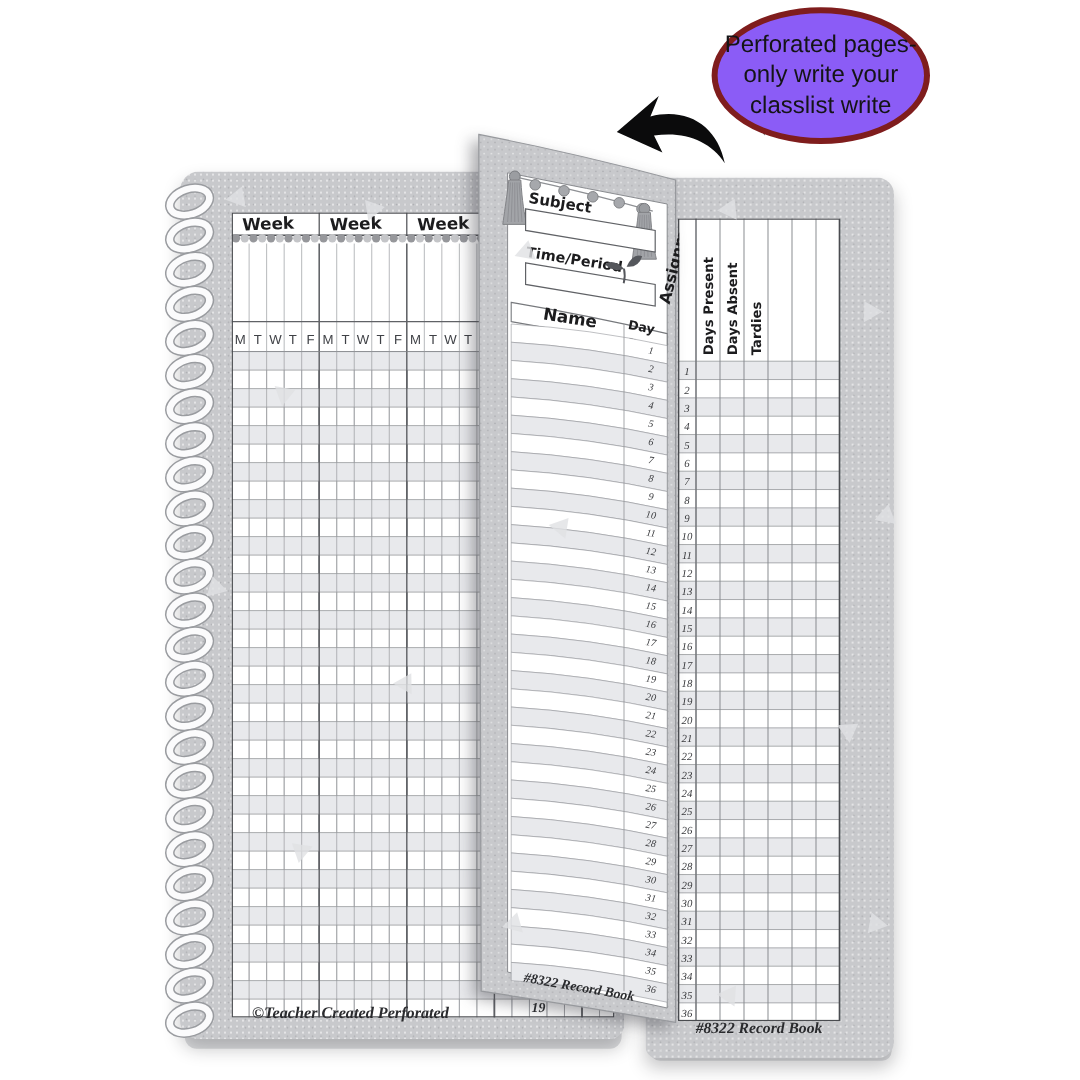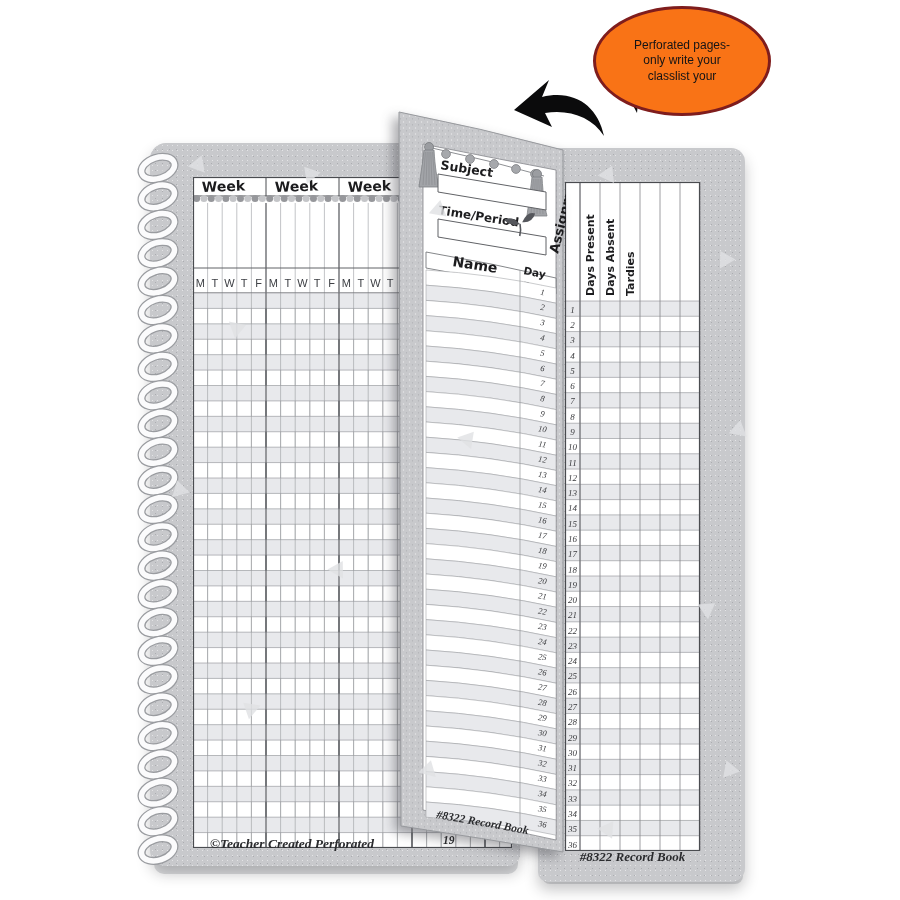--- a/index.html
+++ b/index.html
@@ -23,23 +23,23 @@
   #left-under{left:154px;top:852px;width:364px;height:22px;border-radius:10px;}
   #right-under{left:542px;top:866px;width:201px;height:18px;border-radius:8px;}
   .tri{position:absolute;width:0;height:0;border-left:9px solid transparent;border-right:9px solid transparent;border-bottom:15px solid rgba(224,225,228,.8);}
   #left-grid-svg{position:absolute;left:193px;top:177px;}
   #right-grid-svg{position:absolute;left:565px;top:182px;}
   #coils-svg{position:absolute;left:126px;top:152px;}
   #insert-svg{position:absolute;left:396px;top:102px;filter:drop-shadow(-6px 5px 6px rgba(40,40,48,.38));}
   #arrow-svg{position:absolute;left:0;top:0;pointer-events:none;}
   .bubble{
     position:absolute;left:593px;top:6px;width:172px;height:104px;
-    background:#f97316;border:3px solid #7f1d1d;border-radius:50%;
+    background:#8b5cf6;border:5px solid #7f1d1d;border-radius:50%;
     display:flex;align-items:center;justify-content:center;text-align:center;
-    font-size:12px;line-height:1.26;color:#141416;z-index:30;
+    font-size:20px;line-height:1.26;color:#141416;z-index:30;
   }
   .footer-serif{
     position:absolute;font-family:"Liberation Serif", serif;font-style:italic;
     color:#2a2b2e;z-index:5;
   }
   #left-footer{left:210px;top:836px;font-size:13.5px;font-weight:bold;}
   #left-pageno{left:443px;top:834px;font-size:11.5px;font-weight:bold;}
   #right-footer{left:565px;top:849px;width:135px;text-align:center;font-size:13px;font-weight:bold;z-index:2;}
   svg text{user-select:none;}
 </style>
@@ -512,21 +512,21 @@
   </svg>
 
 <div class="footer-serif" id="left-footer">©Teacher Created Perforated</div>
 <div class="footer-serif" id="left-pageno">19</div>
 <div class="footer-serif" id="right-footer">#8322 Record Book</div>
 
 <div class="bubble">
   <div>
     <div>Perforated pages-</div>
     <div>only write your</div>
-    <div>classlist your</div>
+    <div>classlist write</div>
   </div>
 </div>
 
 <svg id="arrow-svg" width="900" height="900">
   <path d="M 514 110 L 549 80 L 542 97 C 574 89 598 106 604 136 C 592 117 569 109 545 113 L 552 127 Z" fill="#0b0b0c"></path>
   <path d="M 612 76 C 630 83 640 97 637 113 C 630 98 620 89 607 85 Z" fill="#0b0b0c"></path>
 </svg>
 
 <div class="tri" style="left: 190px; top: 155px; transform: rotate(20deg);"></div>
 <div class="tri" style="left: 300px; top: 165px; transform: rotate(-40deg);"></div>

